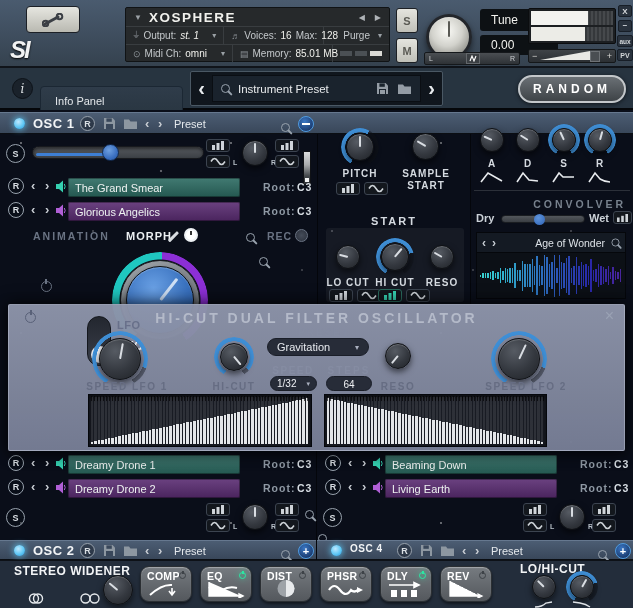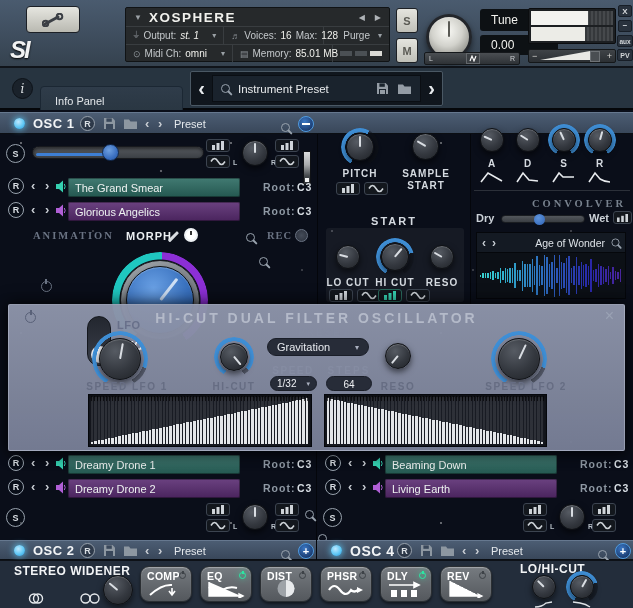--- a/index.html
+++ b/index.html
@@ -12,21 +12,21 @@
   .knob{border-radius:50%;background:radial-gradient(circle at 38% 30%,#565b63,#34383f 55%,#1f2227);
         border:1px solid #0f1114;box-shadow:0 3px 6px rgba(0,0,0,.55),inset 0 1px 1px rgba(255,255,255,.22);}
   .knob .ptr{position:absolute;left:50%;top:9%;width:2px;height:41%;margin-left:-1px;background:#d9dde2;
         border-radius:1px;transform-origin:50% 100%;transform:rotate(var(--rot,0deg));}
   .ring{border-radius:50%;-webkit-mask:radial-gradient(closest-side,transparent calc(100% - 4.5px),#000 calc(100% - 4px));
         mask:radial-gradient(closest-side,transparent calc(100% - 4.5px),#000 calc(100% - 4px));}
   .bluknob{background:radial-gradient(circle at 40% 32%,#69a0e4,#3a72bf 55%,#24549c);}
   .silver{background:radial-gradient(circle at 45% 35%,#fafaf6,#d2d2cc 45%,#8e8e88 82%,#6e6e68);border:3px solid #23262b;}
   .silver .ptr{background:#5a5a55;}
   .lbl{font-weight:bold;color:#d5dae0;letter-spacing:1px;font-size:10px;text-align:center;}
-  .dimlbl{font-weight:bold;color:#6a7383;letter-spacing:2px;font-size:10.5px;font-family:Liberation Serif, serif;}
+  .dimlbl{font-weight:bold;color:#6a7383;letter-spacing:2px;font-size:10.5px;}
   .ovlbl{font-weight:bold;color:#666d83;letter-spacing:1.5px;font-size:10px;text-align:center;}
   .mini{width:24px;height:13px;background:#13171d;border:1px solid #3c4450;border-radius:3px;
         display:flex;align-items:center;justify-content:center;color:#cfd4d9;}
   .mini svg{display:block;}
   .circ{border-radius:50%;border:1.5px solid #98a2ad;color:#d8dde2;font-size:9px;font-weight:bold;
         display:flex;align-items:center;justify-content:center;background:rgba(10,14,22,.35);}
   .icn-search{display:inline-block;width:9px;height:9px;border:1.5px solid #98a2ad;border-radius:50%;position:relative;}
   .icn-search::after{content:"";position:absolute;width:6px;height:1.6px;background:#98a2ad;right:-4px;bottom:-2px;
         transform:rotate(45deg);border-radius:1px;}
   .icn-power{display:inline-block;border:1.5px solid currentColor;border-radius:50%;position:relative;}
@@ -198,20 +198,23 @@
           <path d="M1 1 h8.5 l2.5 2.5 V12 H1 Z" fill="#949ca5"></path>
             <rect x="3.4" y="1.4" width="5.4" height="3.4" fill="#1a232d"></rect>
             <rect x="3" y="7" width="7" height="5" fill="#1a232d"></rect>
             <rect x="4" y="8" width="5" height="4" fill="#949ca5"></rect>
         </svg>
         <svg width="15" height="12" viewBox="0 0 15 12">
           <path d="M1 1.5 h5 l1.5 2 H14 V11 H1 Z" fill="#949ca5"></path>
         </svg>
       </div>
       <div style="width:21px;display:flex;align-items:center;justify-content:center;color:#e8ebee;font-size:20px;font-weight:bold;">›</div>
+    </div>
+    <div class="ab" style="left:518px;top:7px;width:108px;height:28px;border-radius:14px;border:2px solid #c3c7ca;background:linear-gradient(#6a7075,#3e4347);box-shadow:0 1px 4px rgba(0,0,0,.6);display:flex;align-items:center;justify-content:center;">
+      <span style="color:#fff;font-weight:bold;font-size:12px;letter-spacing:4px;">RANDOM</span>
     </div>
   </div>
 
   
   <div class="ab starfield" style="left:0;top:110px;width:633px;height:450px;"></div>
 
   
   <div class="ab strip" style="left:0;top:112px;width:633px;height:22px;">
     <span class="glowdot ab" style="left:14px;top:5px;width:11px;height:11px;"></span>
     <span class="ab" style="left:33px;top:3px;color:#f2f4f6;font-weight:bold;font-size:13px;letter-spacing:.5px;">OSC 1</span>
@@ -849,21 +852,21 @@
         <path d="M1 1.5 h5 l1.5 2 H14 V11 H1 Z" fill="#8d97a1"></path>
       </svg>
     <span class="arrow ab" style="left:145px;top:3px;">‹</span>
     <span class="arrow ab" style="left:158px;top:3px;">›</span>
     <span class="ab" style="left:174px;top:4px;color:#e4e8ec;font-size:11px;">Preset</span>
     <span class="icn-search ab" style="left:281px;top:4px;"></span>
     <span class="sphere-btn ab" style="left:298px;top:2px;width:16px;height:16px;">+</span>
   </div>
   <div class="ab strip" style="left:317px;top:540px;width:316px;height:20px;">
     <span class="glowdot ab" style="left:14px;top:4px;width:11px;height:11px;"></span>
-    <span class="ab" style="left:33px;top:2px;color:#f2f4f6;font-weight:bold;font-size:14px;letter-spacing:.5px;">OSC 4</span>
+    <span class="ab" style="left:33px;top:2px;color:#f2f4f6;font-weight:bold;font-size:10px;letter-spacing:.5px;">OSC 4</span>
     <span class="circ ab" style="left:80px;top:2px;width:15px;height:15px;">R</span>
     <svg class="ab" style="left:103px;top:3px;" width="13" height="13" viewBox="0 0 13 13">
         <path d="M1 1 h8.5 l2.5 2.5 V12 H1 Z" fill="#8d97a1"></path>
         <rect x="3.4" y="1.4" width="5.4" height="3.4" fill="#39475a"></rect>
         <rect x="3" y="7" width="7" height="5" fill="#39475a"></rect>
       </svg>
     <svg class="ab" style="left:123px;top:4px;" width="15" height="12" viewBox="0 0 15 12">
         <path d="M1 1.5 h5 l1.5 2 H14 V11 H1 Z" fill="#8d97a1"></path>
       </svg>
     <span class="arrow ab" style="left:145px;top:3px;">‹</span>

